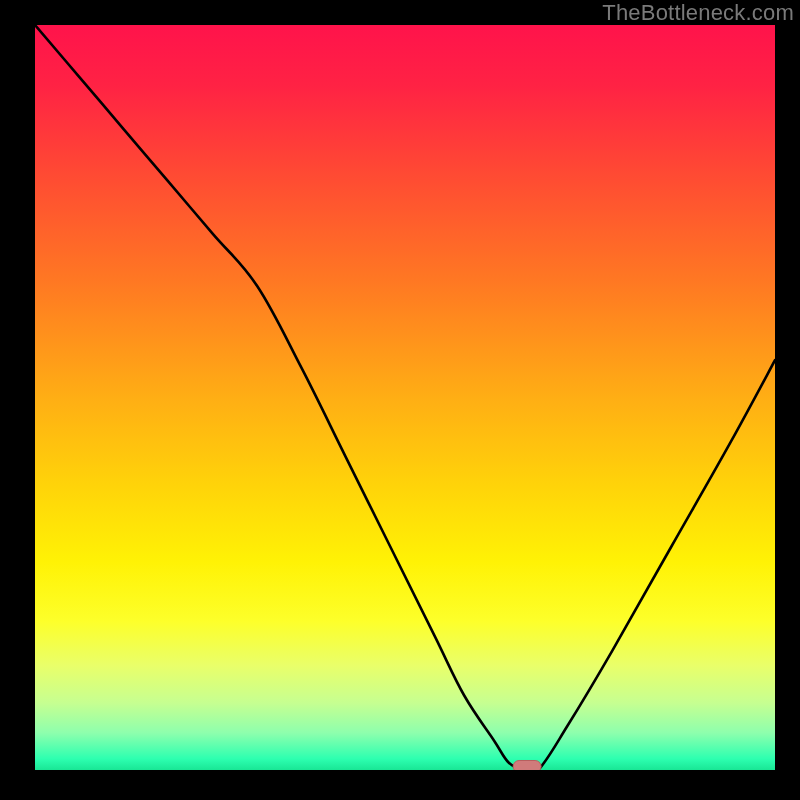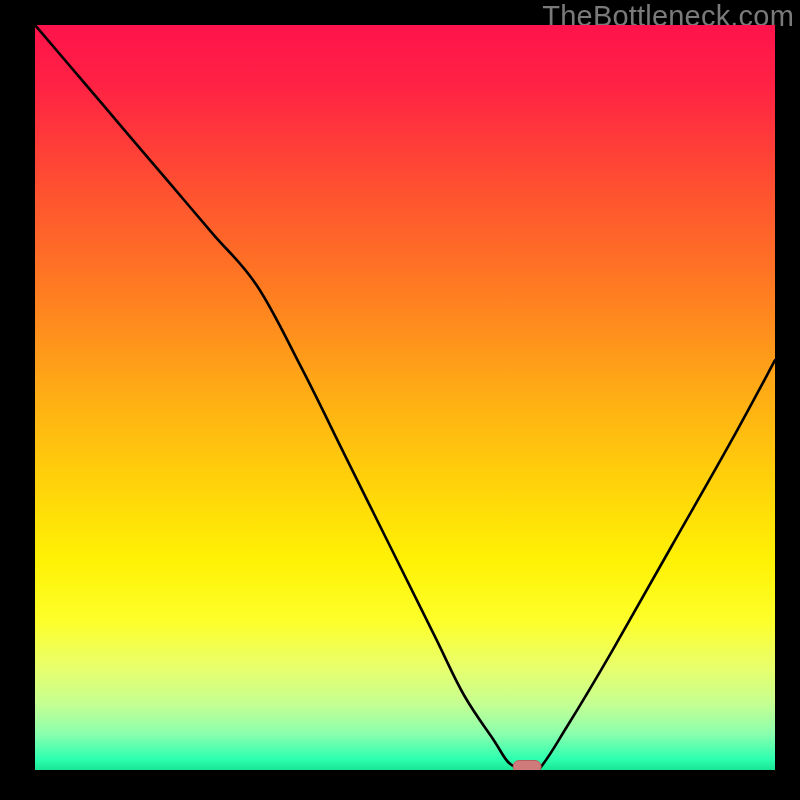--- a/index.html
+++ b/index.html
@@ -14,21 +14,21 @@
     position: relative;
     width: 800px;
     height: 800px;
     background: #000;
   }
   .watermark {
     position: absolute;
     top: 0;
     right: 6px;
     font-family: Arial, Helvetica, sans-serif;
-    font-size: 29px;
+    font-size: 22px;
     color: #7a7a7a;
     font-weight: 400;
     letter-spacing: 0.2px;
   }
   .plot {
     position: absolute;
     left: 35px;
     top: 25px;
     width: 740px;
     height: 745px;

